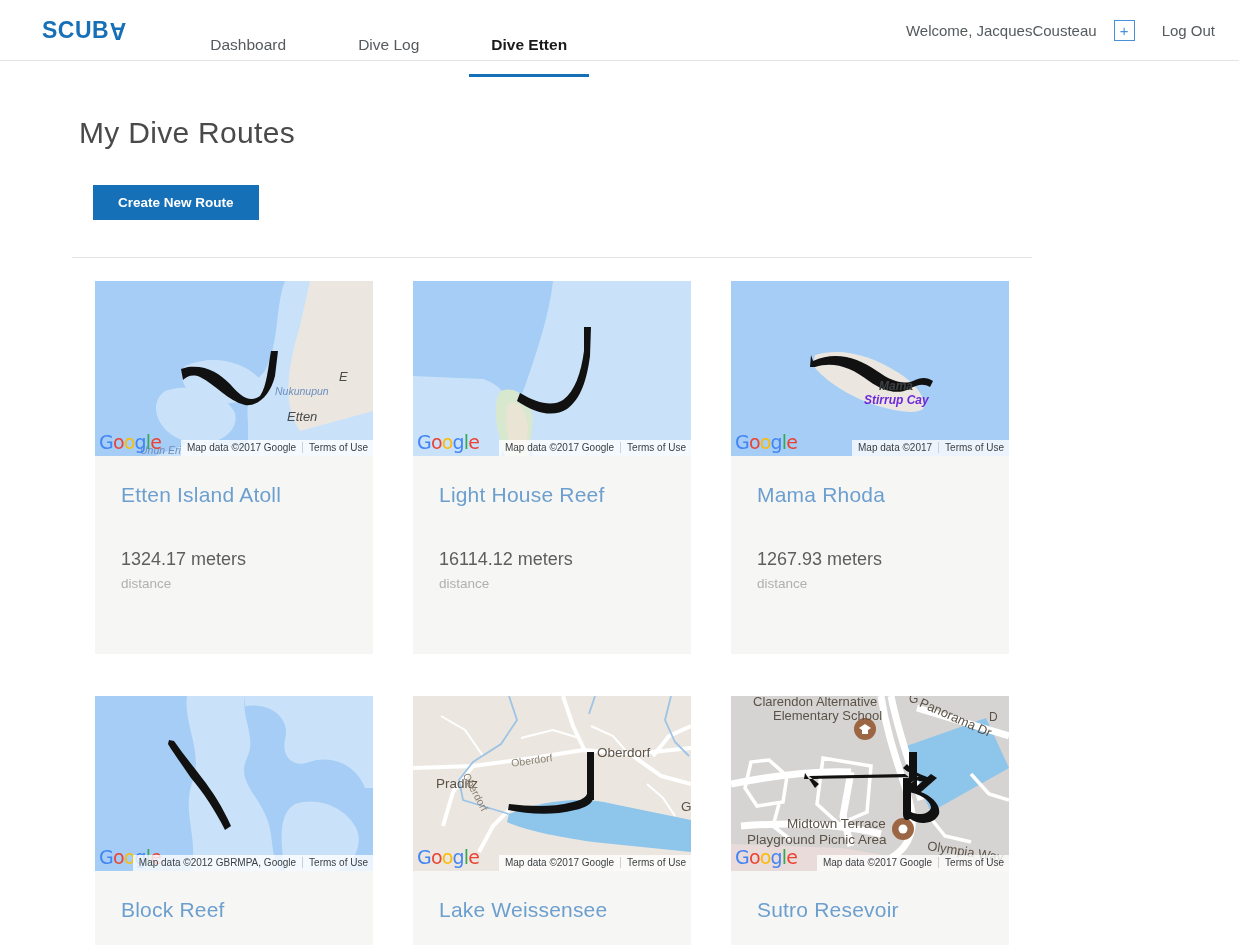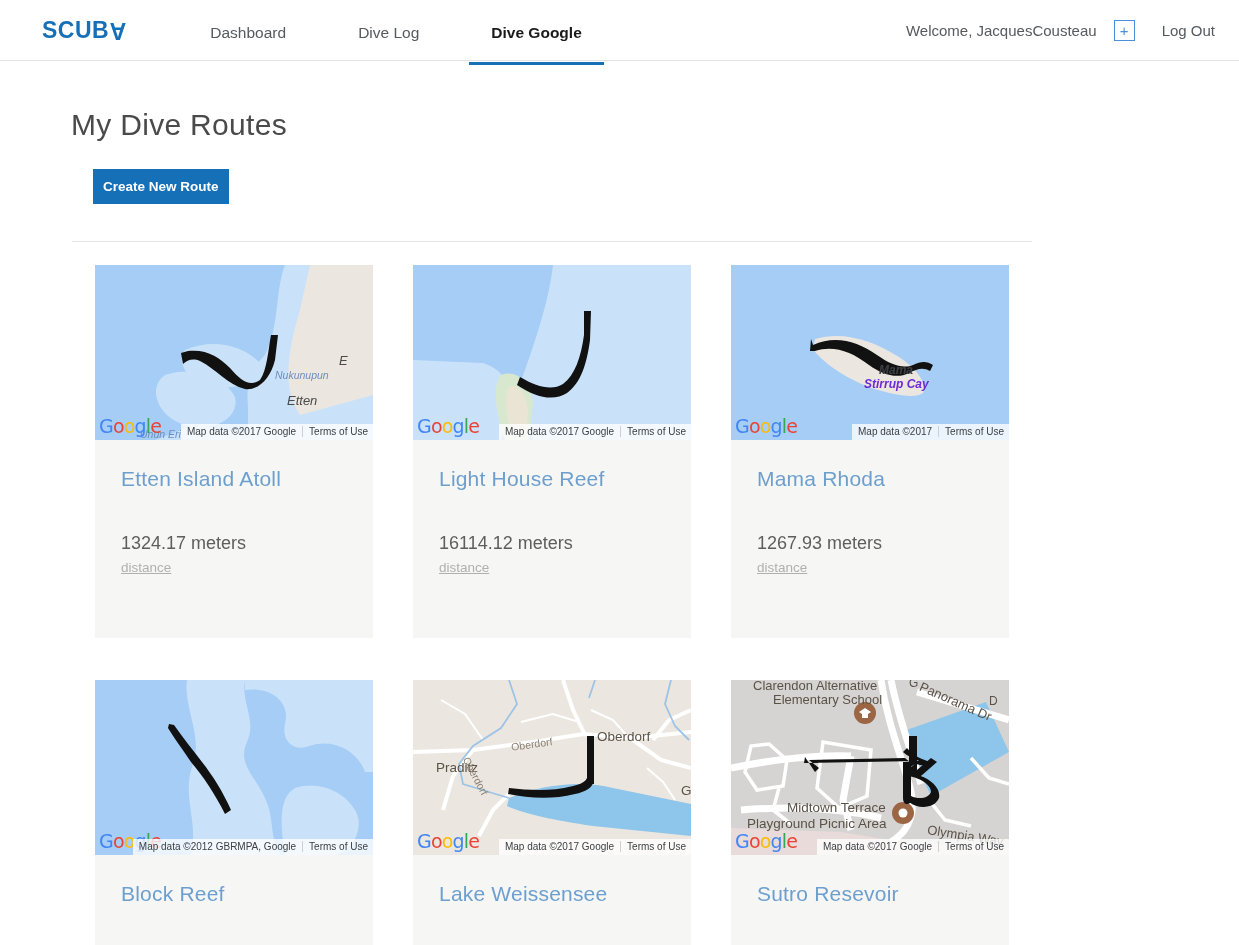--- a/index.html
+++ b/index.html
@@ -36,21 +36,21 @@
     transform: rotate(180deg);
   }
   .navlinks {
     display: flex;
     align-items: stretch;
     margin-left: 48px;
   }
   .navlink {
     display: flex; align-items: center;
     padding: 0 22px;
-    margin: 4px 14px;
+    margin: 16px 14px;
     font-size: 15.5px;
     color: #555a5e;
     height: 61px;
     border-bottom: 3px solid transparent;
     cursor: pointer;
     white-space: nowrap;
   }
   .navlink.active {
     color: #1a1a1a;
     font-weight: bold;
@@ -86,35 +86,35 @@
     margin-left: 27px;
     cursor: pointer;
     white-space: nowrap;
   }
 
   
   .page {
     padding: 0;
   }
   .page-title {
-    margin: 0;
+    margin: 8px;
     padding: 47px 7px 0 71px;
     font-size: 30px;
     font-weight: normal;
     color: #4a4a4a;
     letter-spacing: 0.3px;
   }
   .create-btn {
     margin: 27px 0 0 93px;
     background: #1670b8;
     color: #ffffff;
     border: none;
     font-size: 13.5px;
     font-weight: bold;
-    padding: 10px 10px;
+    padding: 10px 25px;
     cursor: pointer;
     font-family: "Liberation Sans", sans-serif;
   }
   .divider {
     margin: 37px 0 0 0;
     width: 960px;
     margin-left: 72px;
     height: 1px;
     background: #e4e4e4;
   }
@@ -184,21 +184,20 @@
   .card-distance {
     margin-top: 42px;
     font-size: 18px;
     color: #5e5e5e;
     font-weight: normal;
   }
   .card-dist-label {
     margin-top: 6px;
     font-size: 13.5px;
     color: #b0b0b0;
-    text-decoration: underline;
   }
   .map-label {
     position: absolute;
     font-family: "Liberation Sans", sans-serif;
     white-space: nowrap;
     pointer-events: none;
   }
 </style>
 </head>
 <body>
@@ -210,21 +209,21 @@
   </div>
 
   <div class="navlinks">
     <div class="navlink">
       <span>Dashboard</span>
     </div>
     <div class="navlink">
       <span>Dive Log</span>
     </div>
     <div class="navlink active">
-      <span>Dive Google</span>
+      <span>Dive Etten</span>
     </div>
   </div>
 
   <div class="navright">
     <span class="welcome">Welcome, JacquesCousteau</span>
     <span class="plus-btn">+</span>
     <span class="logout">Log Out</span>
   </div>
 </div>
 

